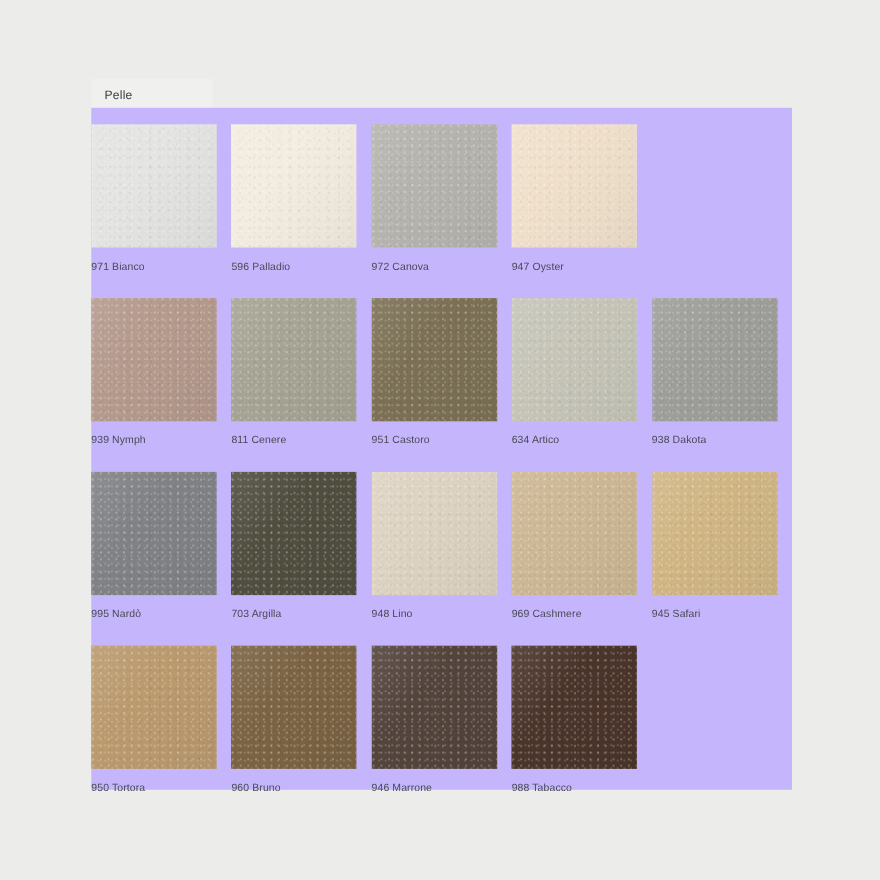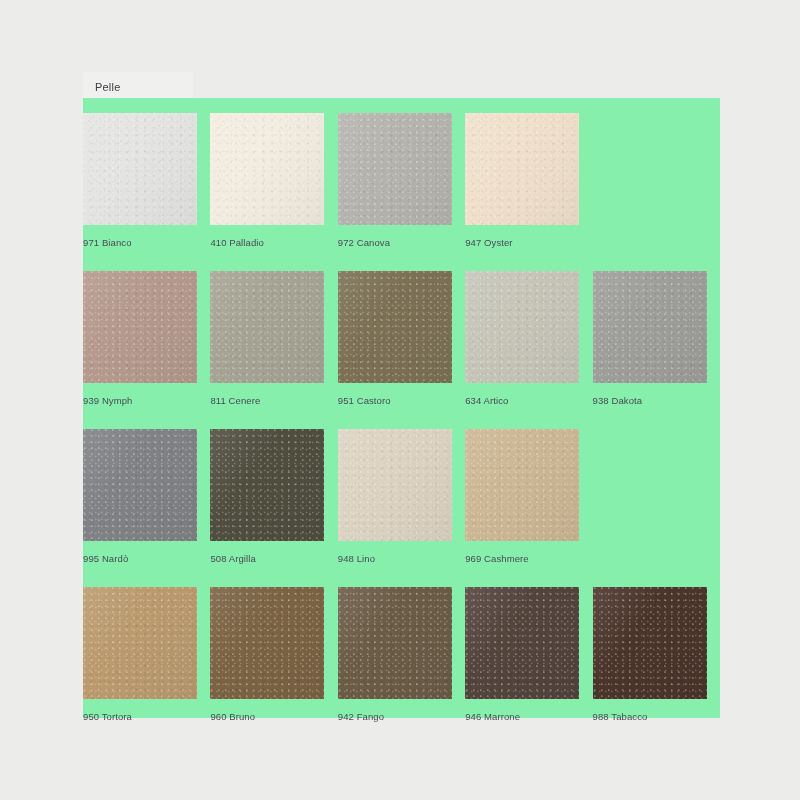--- a/index.html
+++ b/index.html
@@ -38,21 +38,21 @@
     line-height: 13px;
   }
 
   
   .panel {
     position: absolute;
     left: 83px;
     top: 98px;
     width: 637px;
     height: 620px;
-    background: #86efac;
+    background: #c4b5fd;
     text-decoration: underline;
   }
 
   
   .grid {
     position: absolute;
     left: 0px;
     top: 0px;
     width: 637px;
     display: flex;
@@ -129,21 +129,21 @@
               <div class="grain"></div>
               <div class="sheen"></div>
             </div>
             <div class="chip-label">971 Bianco</div>
           </div>
           <div class="cell">
             <div class="chip" style="background: rgb(243, 236, 224);">
               <div class="grain"></div>
               <div class="sheen"></div>
             </div>
-            <div class="chip-label">410 Palladio</div>
+            <div class="chip-label">596 Palladio</div>
           </div>
           <div class="cell">
             <div class="chip" style="background: rgb(181, 180, 175);">
               <div class="grain"></div>
               <div class="sheen"></div>
             </div>
             <div class="chip-label">972 Canova</div>
           </div>
           <div class="cell">
             <div class="chip" style="background: rgb(240, 224, 203);">
@@ -196,58 +196,58 @@
               <div class="grain"></div>
               <div class="sheen"></div>
             </div>
             <div class="chip-label">995 Nardò</div>
           </div>
           <div class="cell">
             <div class="chip" style="background: rgb(79, 78, 63);">
               <div class="grain"></div>
               <div class="sheen"></div>
             </div>
-            <div class="chip-label">508 Argilla</div>
+            <div class="chip-label">703 Argilla</div>
           </div>
           <div class="cell">
             <div class="chip" style="background: rgb(221, 211, 194);">
               <div class="grain"></div>
               <div class="sheen"></div>
             </div>
             <div class="chip-label">948 Lino</div>
           </div>
           <div class="cell">
             <div class="chip" style="background: rgb(205, 183, 148);">
               <div class="grain"></div>
               <div class="sheen"></div>
             </div>
             <div class="chip-label">969 Cashmere</div>
           </div>
+          <div class="cell">
+            <div class="chip" style="background: rgb(209, 182, 132);">
+              <div class="grain"></div>
+              <div class="sheen"></div>
+            </div>
+            <div class="chip-label">945 Safari</div>
+          </div>
         </div>
         <div class="row">
           <div class="cell">
             <div class="chip" style="background: rgb(187, 154, 110);">
               <div class="grain"></div>
               <div class="sheen"></div>
             </div>
             <div class="chip-label">950 Tortora</div>
           </div>
           <div class="cell">
             <div class="chip" style="background: rgb(123, 99, 67);">
               <div class="grain"></div>
               <div class="sheen"></div>
             </div>
             <div class="chip-label">960 Bruno</div>
-          </div>
-          <div class="cell">
-            <div class="chip" style="background: rgb(107, 92, 70);">
-              <div class="grain"></div>
-              <div class="sheen"></div>
-            </div>
-            <div class="chip-label">942 Fango</div>
           </div>
           <div class="cell">
             <div class="chip" style="background: rgb(83, 68, 60);">
               <div class="grain"></div>
               <div class="sheen"></div>
             </div>
             <div class="chip-label">946 Marrone</div>
           </div>
           <div class="cell">
             <div class="chip" style="background: rgb(75, 53, 43);">

